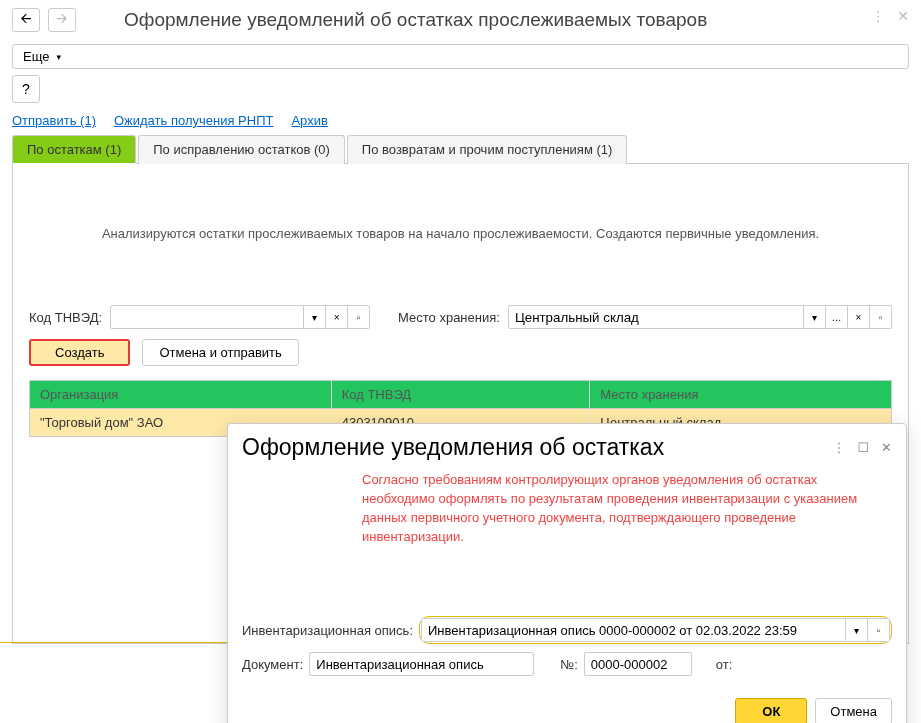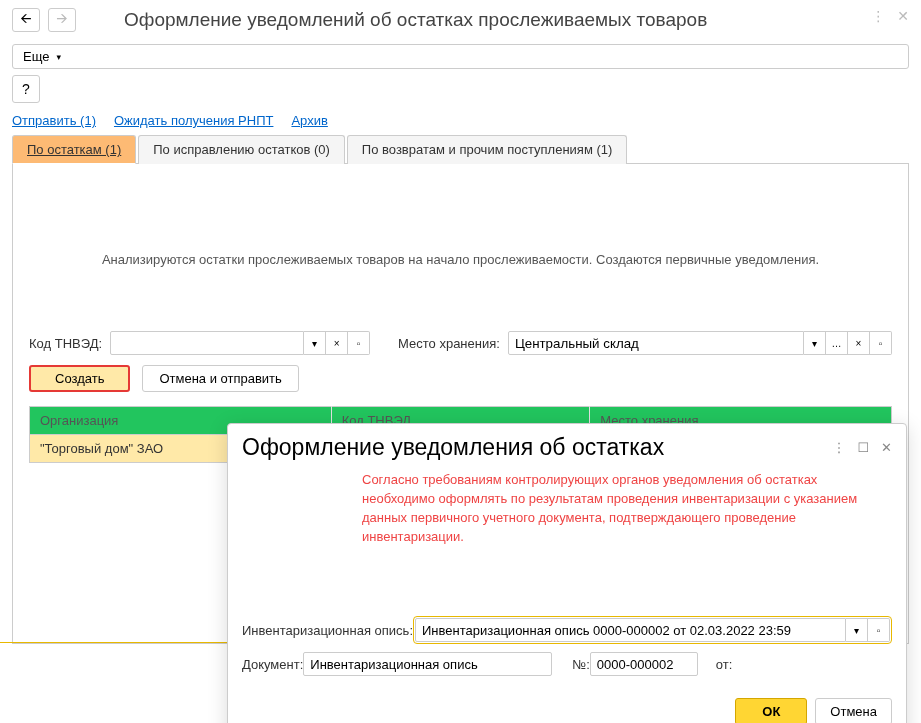--- a/index.html
+++ b/index.html
@@ -17,24 +17,24 @@
 .toolbar-row { display: flex; justify-content: flex-end; gap: 6px; margin-bottom: 10px; flex-direction: column; }
 .btn { border: 1px solid #ccc; background: #fff; border-radius: 3px; padding: 4px 10px; cursor: pointer; display: inline-flex; align-items: center; gap: 4px; font-size: 13px; }
 .btn-dropdown::after { content: '▾'; font-size: 9px; margin-left: 3px; }
 .btn-help { width: 28px; height: 28px; padding: 0; justify-content: center; font-size: 14px; }
 
 .links-row { display: flex; gap: 18px; margin-bottom: 6px; }
 .link { color: #0066cc; text-decoration: underline; cursor: pointer; }
 
 .tabs { display: flex; border-bottom: 1px solid #ccc; }
 .tab { padding: 6px 14px; border: 1px solid #ccc; border-bottom: none; background: #f5f5f5; margin-right: 2px; cursor: pointer; border-radius: 3px 3px 0 0; position: relative; top: 1px; }
-.tab.active { background: #fdba74; border-bottom: 1px solid #fff; text-decoration: underline; }
+.tab.active { background: #84cc16; border-bottom: 1px solid #fff; }
 
 .tab-content { border: 1px solid #ccc; border-top: none; padding: 16px; min-height: 480px; }
-.info-text { text-align: center; color: #555; margin: 72px 0 64px; }
+.info-text { text-align: center; color: #555; margin: 46px 0 64px; }
 
 .form-row { display: flex; align-items: center; gap: 8px; margin-bottom: 10px; }
 .label { white-space: nowrap; }
 .input-combo { display: flex; flex: 1; }
 .input-text { border: 1px solid #ccc; padding: 3px 6px; height: 24px; flex: 1; border-radius: 2px 0 0 2px; }
 .input-btn { width: 22px; height: 24px; border: 1px solid #ccc; border-left: none; background: #fff; display: flex; align-items: center; justify-content: center; cursor: pointer; font-size: 10px; }
 .input-btn:last-child { border-radius: 0 2px 2px 0; }
 
 .actions-row { display: flex; gap: 12px; margin-bottom: 14px; }
 .btn-create { border: 2px solid #e53935; background: #ffe9a8; padding: 4px 24px; border-radius: 3px; cursor: pointer; font-size: 13px; }
@@ -46,23 +46,23 @@
 .table th:last-child, .table td:last-child { border-right: none; }
 
 
 .dialog { position: absolute; left: 227px; top: 423px; width: 680px; border: 1px solid #ccc; background: #fff; box-shadow: 0 4px 20px rgba(0,0,0,0.15); border-radius: 4px; }
 .dialog-header { display: flex; align-items: center; padding: 10px 14px; }
 .dialog-title { font-size: 23px; color: #000000; }
 .dialog-controls { margin-left: auto; display: flex; gap: 12px; color: #888; font-size: 13px; }
 .dialog-controls span { cursor: pointer; }
 .dialog-body { padding: 0 14px 14px; }
 .dialog-text { color: #ef4444; margin: 0 0 70px 120px; line-height: 1.45; }
-.dialog-row { display: flex; align-items: center; gap: 0; margin-bottom: 8px; }
+.dialog-row { display: flex; align-items: center; gap: 6px; margin-bottom: 8px; }
 .dlabel { white-space: nowrap; }
-.yellow-border { border: 1.5px solid #e8b800; padding: 1px; display: flex; border-radius: 4px; }
+.yellow-border { border: 1.5px solid #e8b800; padding: 1px; display: flex; border-radius: 10px; }
 .dialog-input { border: 1px solid #ccc; padding: 3px 6px; height: 24px; border-radius: 2px; font-size: 13px; }
 .dialog-footer { display: flex; justify-content: flex-end; gap: 8px; padding: 0 14px 12px; }
 .btn-ok { background: #ffd633; border: 1px solid #d4a600; padding: 5px 26px; border-radius: 3px; cursor: pointer; font-size: 13px; font-weight: bold; }
 .btn-cancel { background: #fff; border: 1px solid #ccc; padding: 5px 14px; border-radius: 3px; cursor: pointer; font-size: 13px; }
 .calendar-btn { border: 1px solid #ccc; border-left: none; width: 24px; height: 24px; background: #fff; display: flex; align-items: center; justify-content: center; cursor: pointer; font-size: 12px; }
 
 .hr-footer { position: absolute; left: 0; bottom: 80px; width: 230px; border-top: 1px solid #e8b800; }
 </style>
 </head>
 <body>
@@ -159,21 +159,21 @@
       <span class="dlabel">Инвентаризационная опись:</span>
       <div class="yellow-border" style="flex:1">
         <input class="dialog-input" style="flex: 1 1 0%; border-radius: 2px 0px 0px 2px;" value="Инвентаризационная опись 0000-000002 от 02.03.2022 23:59">
         <button class="input-btn" style="height:24px">▾</button>
         <button class="input-btn" style="height:24px; border-radius:0 2px 2px 0">▫</button>
       </div>
     </div>
 
     <div class="dialog-row">
       <span class="dlabel">Документ:</span>
-      <input class="dialog-input" style="width: 249px;" value="Инвентаризационная опись">
+      <input class="dialog-input" style="width: 225px;" value="Инвентаризационная опись">
       <span class="dlabel" style="margin-left:20px">№:</span>
       <input class="dialog-input" style="width: 108px;" value="0000-000002">
       <span class="dlabel" style="margin-left:18px">от:</span>
     </div>
   </div>
   <div class="dialog-footer">
     <button class="btn-ok">ОК</button>
     <button class="btn-cancel">Отмена</button>
   </div>
 </div>

